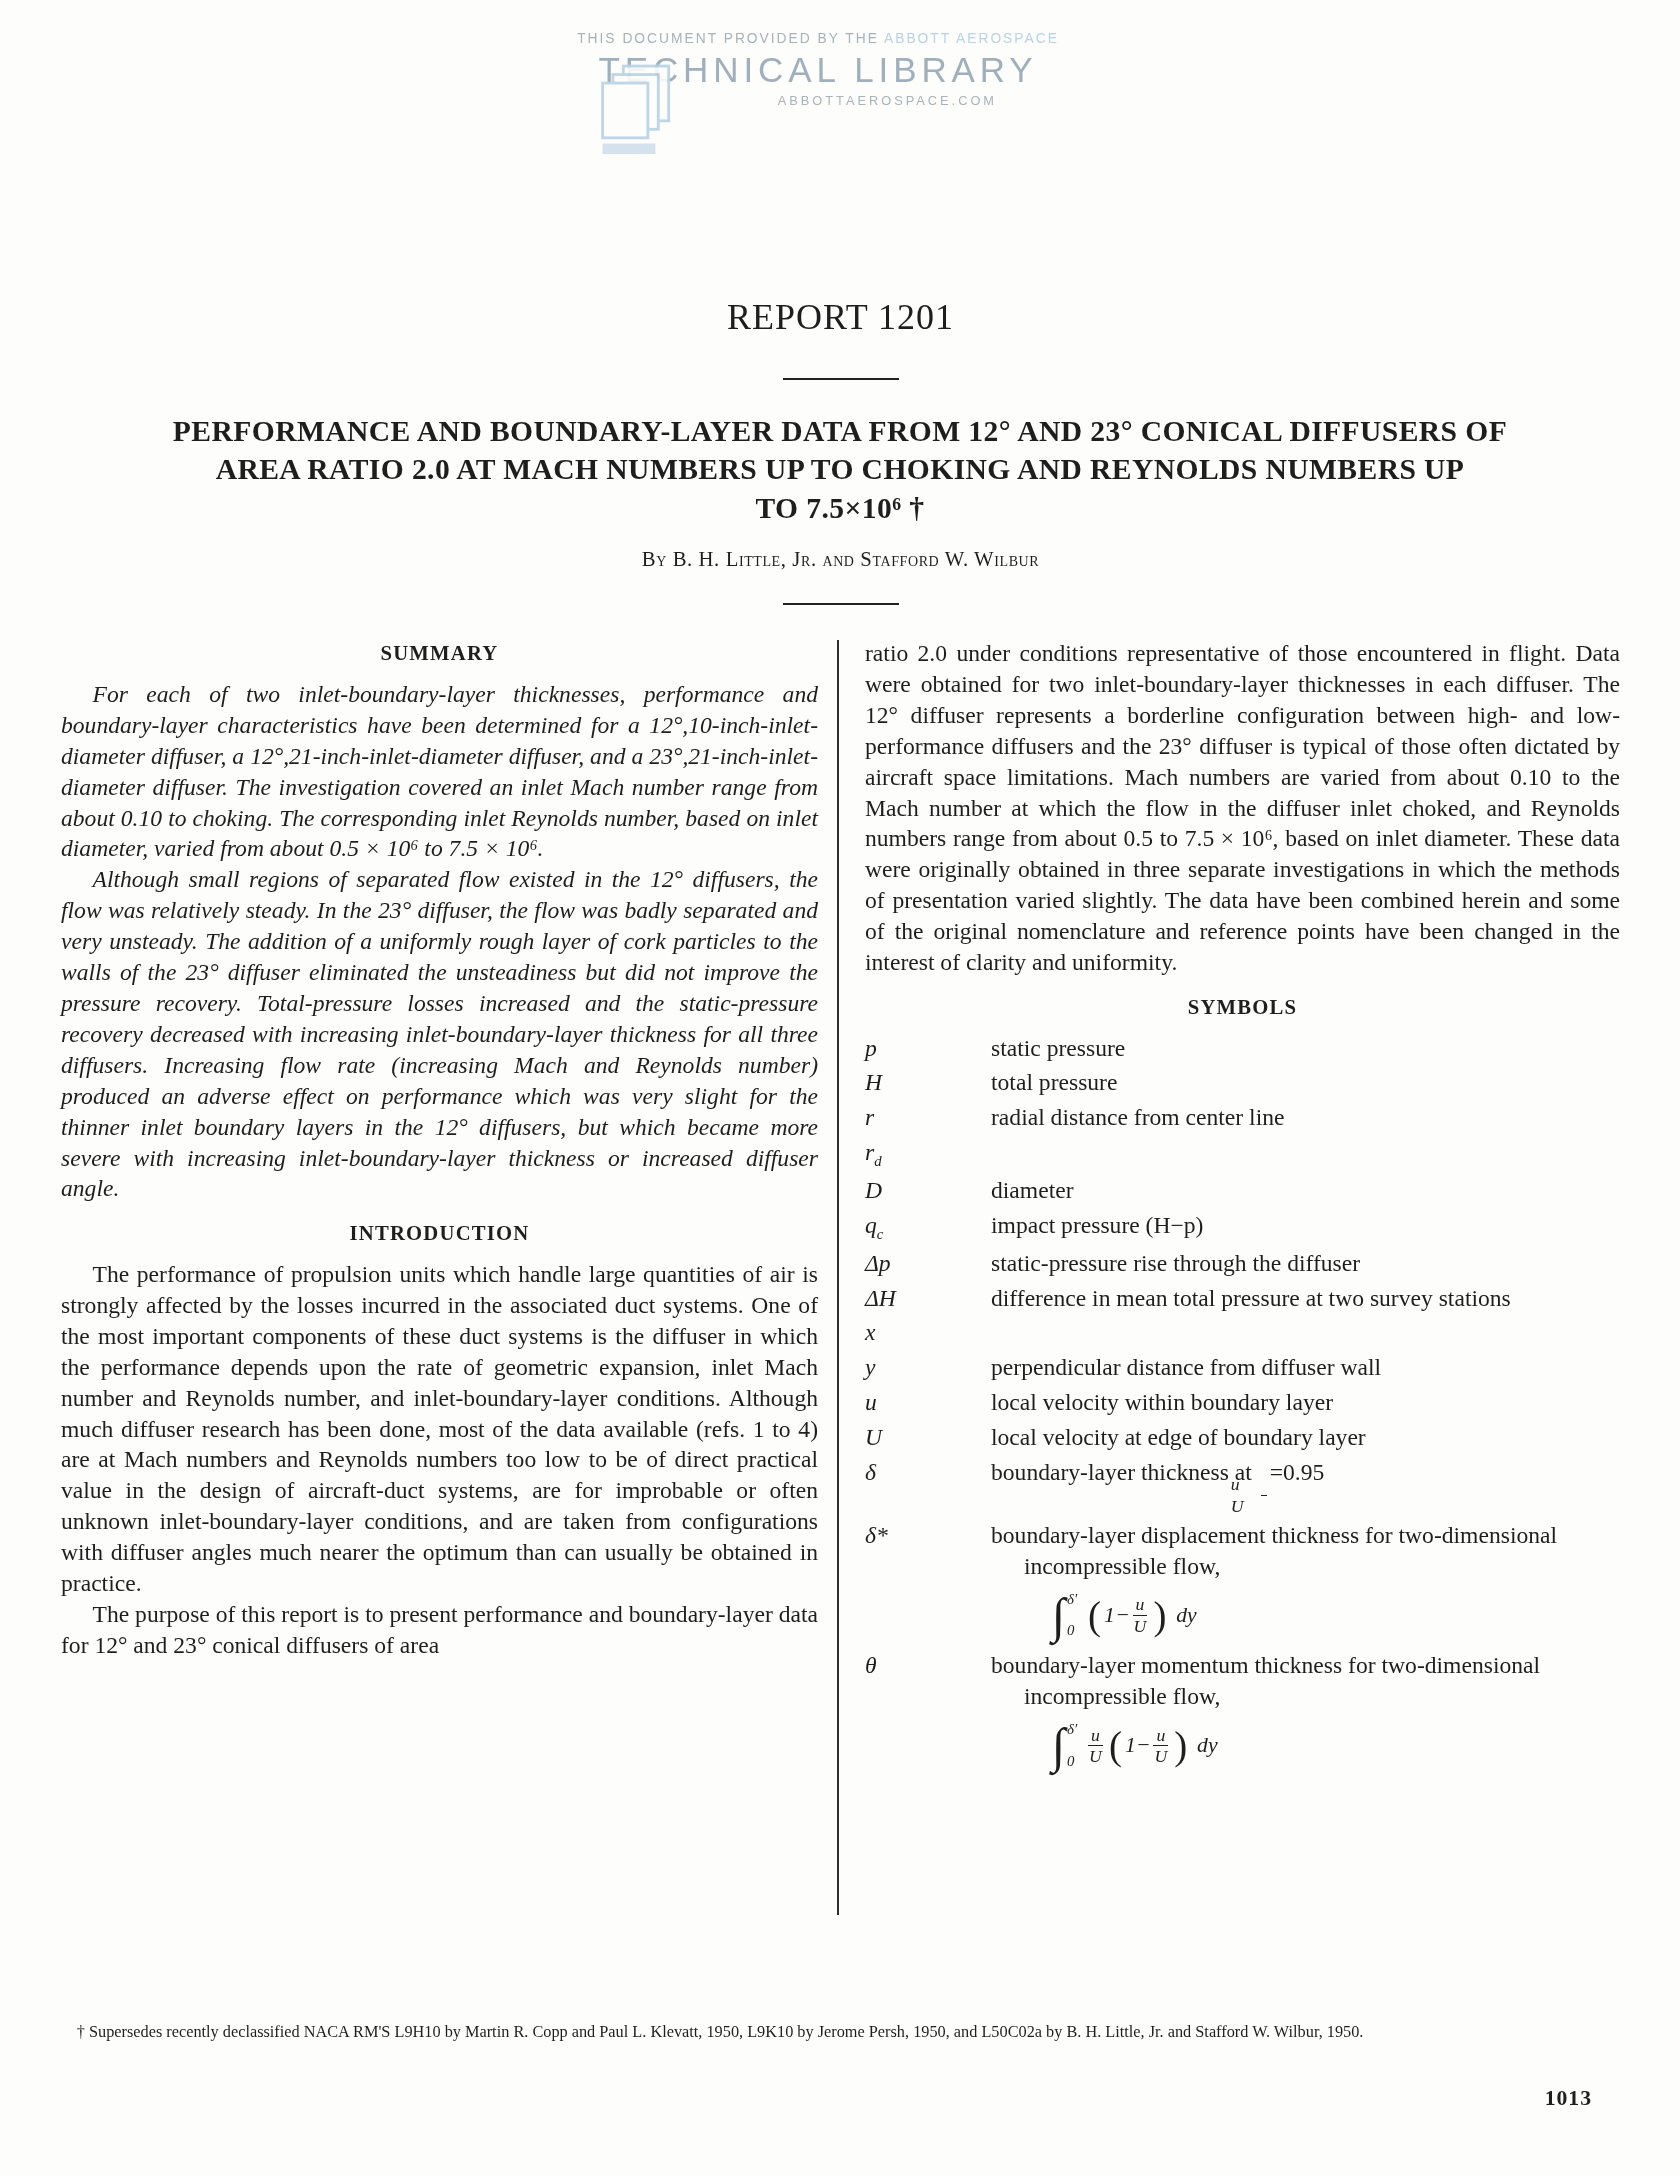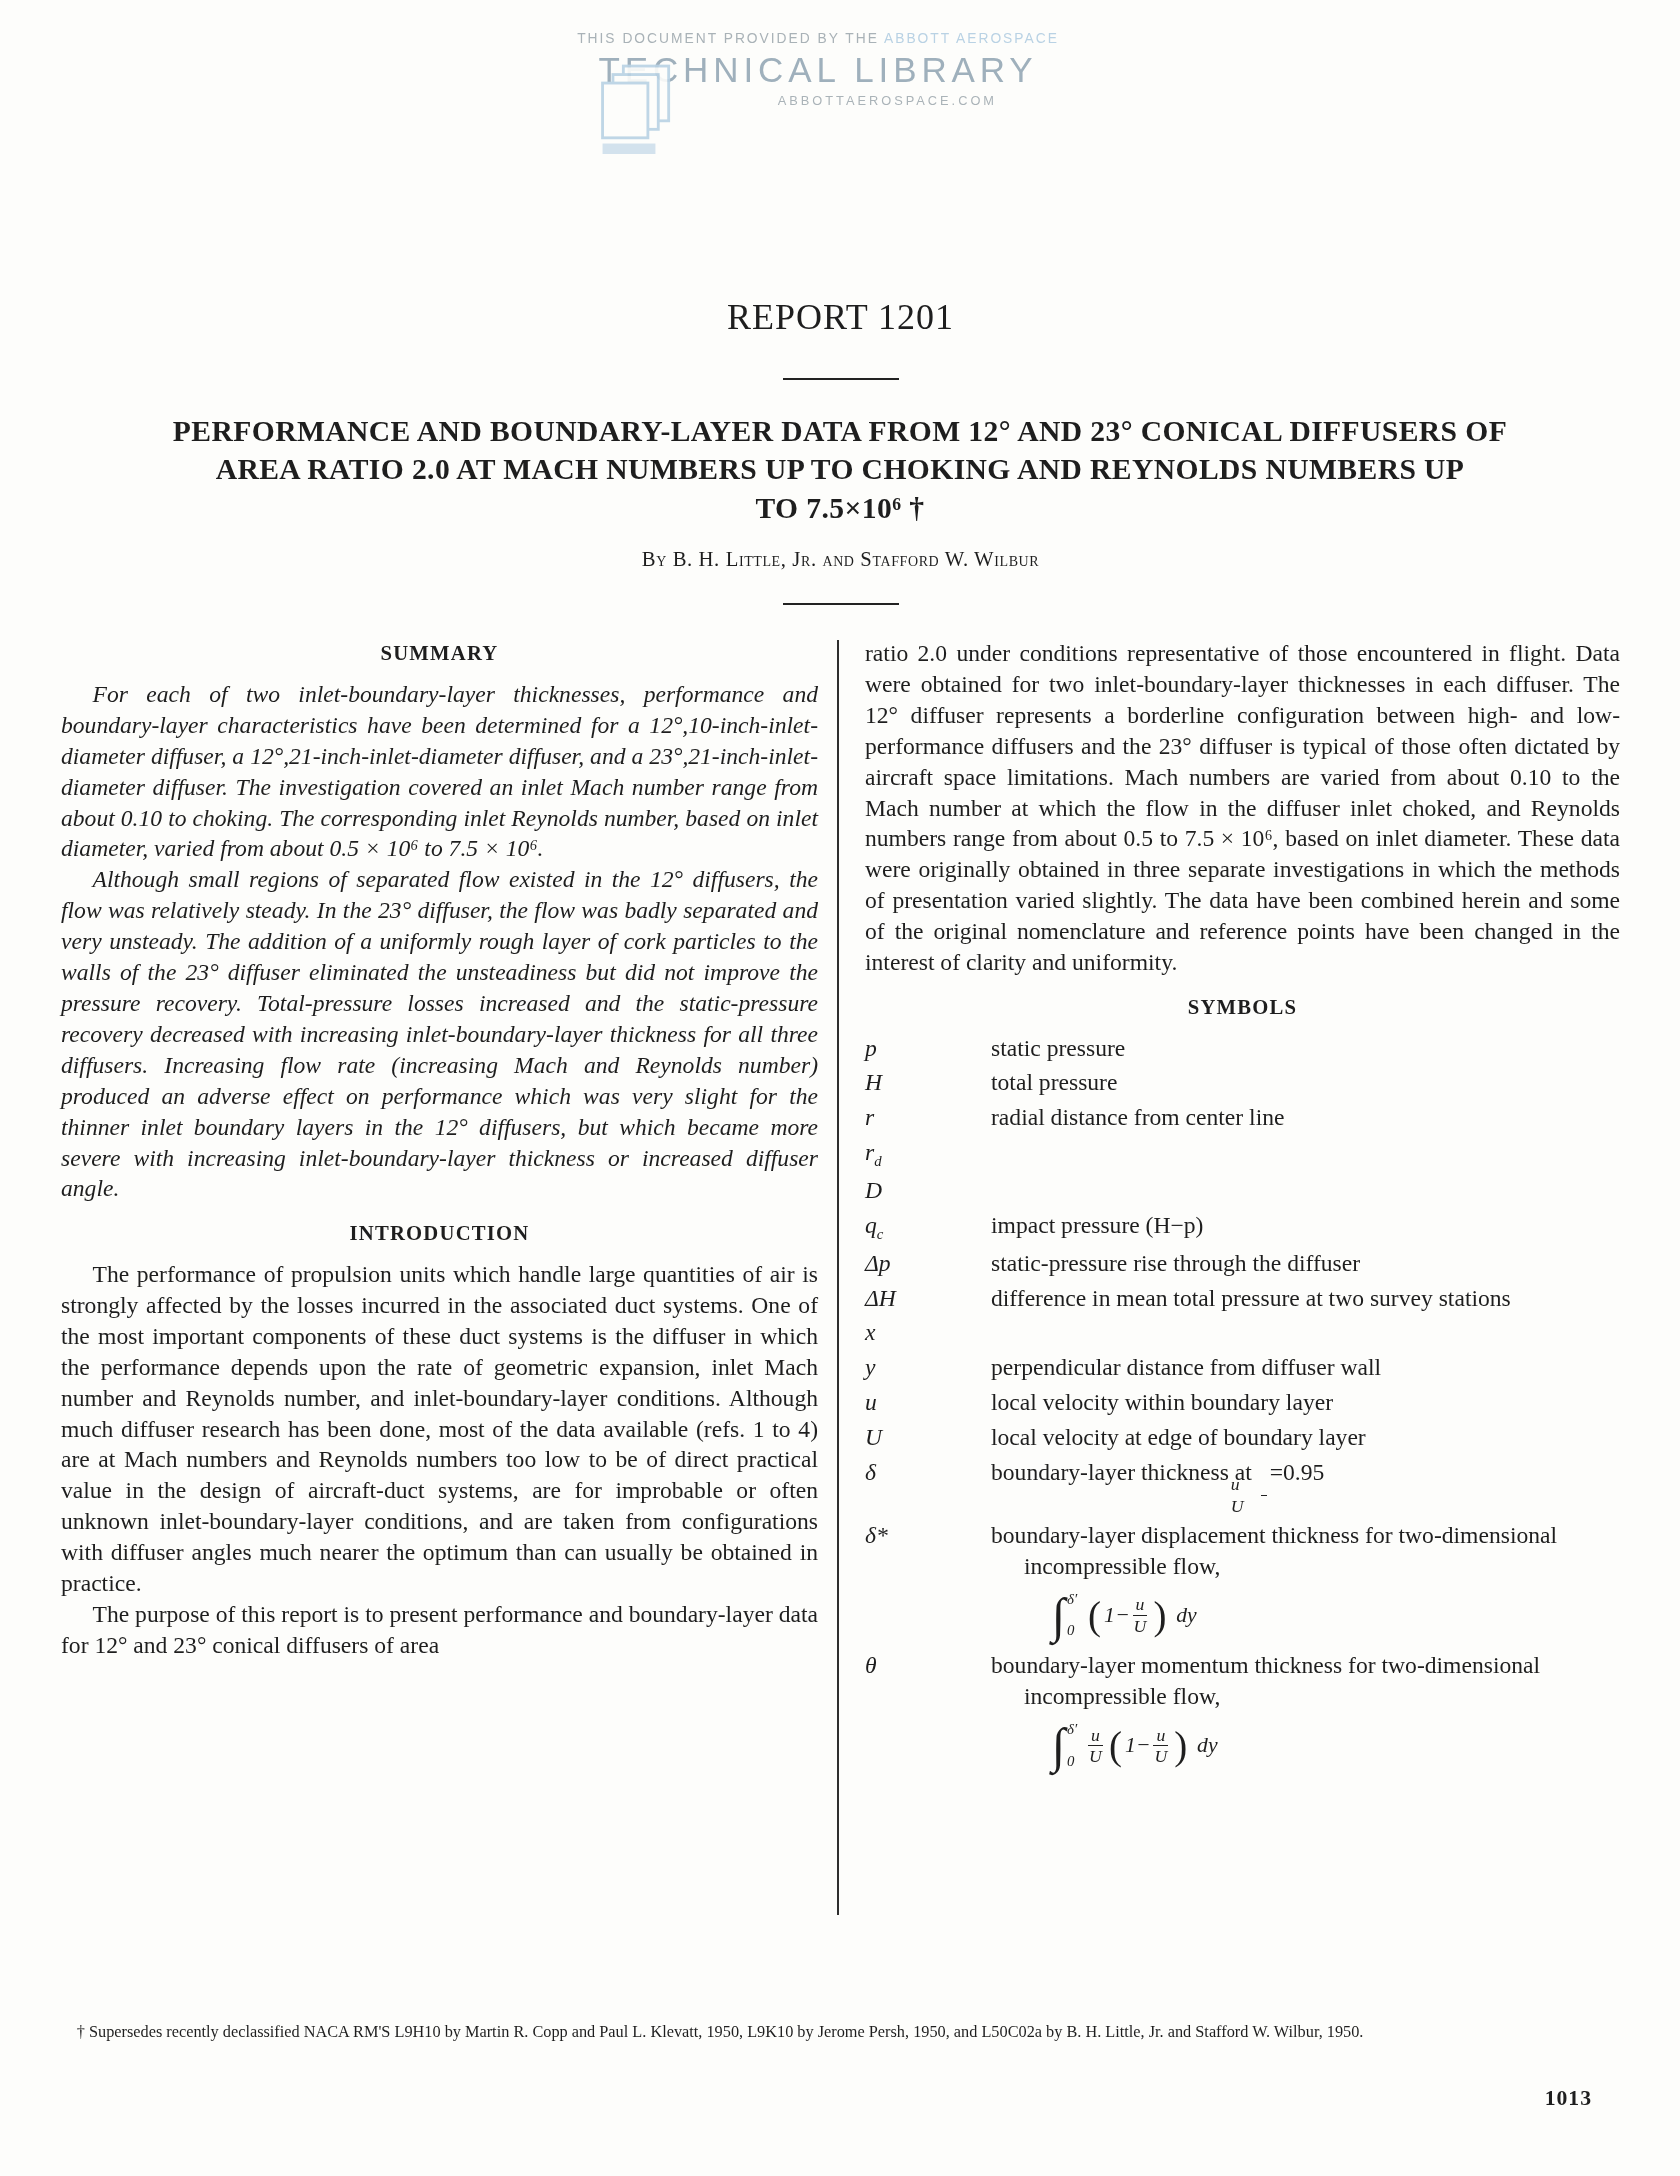--- a/index.html
+++ b/index.html
@@ -150,20 +150,21 @@
         <span class="sym">r</span>
         <div class="def">radial distance from center line</div>
       </div>
 
       <div class="sym-row">
         <span class="sym"><span>r</span><sub class="symsub">d</sub></span>
       </div>
 
       <div class="sym-row">
         <span class="sym">D</span>
+        <div class="def">diameter</div>
       </div>
 
       <div class="sym-row">
         <span class="sym"><span>q</span><sub class="symsub">c</sub></span>
         <div class="def">impact pressure (H−p)</div>
       </div>
 
       <div class="sym-row">
         <span class="sym">Δp</span>
         <div class="def">static-pressure rise through the diffuser</div>

